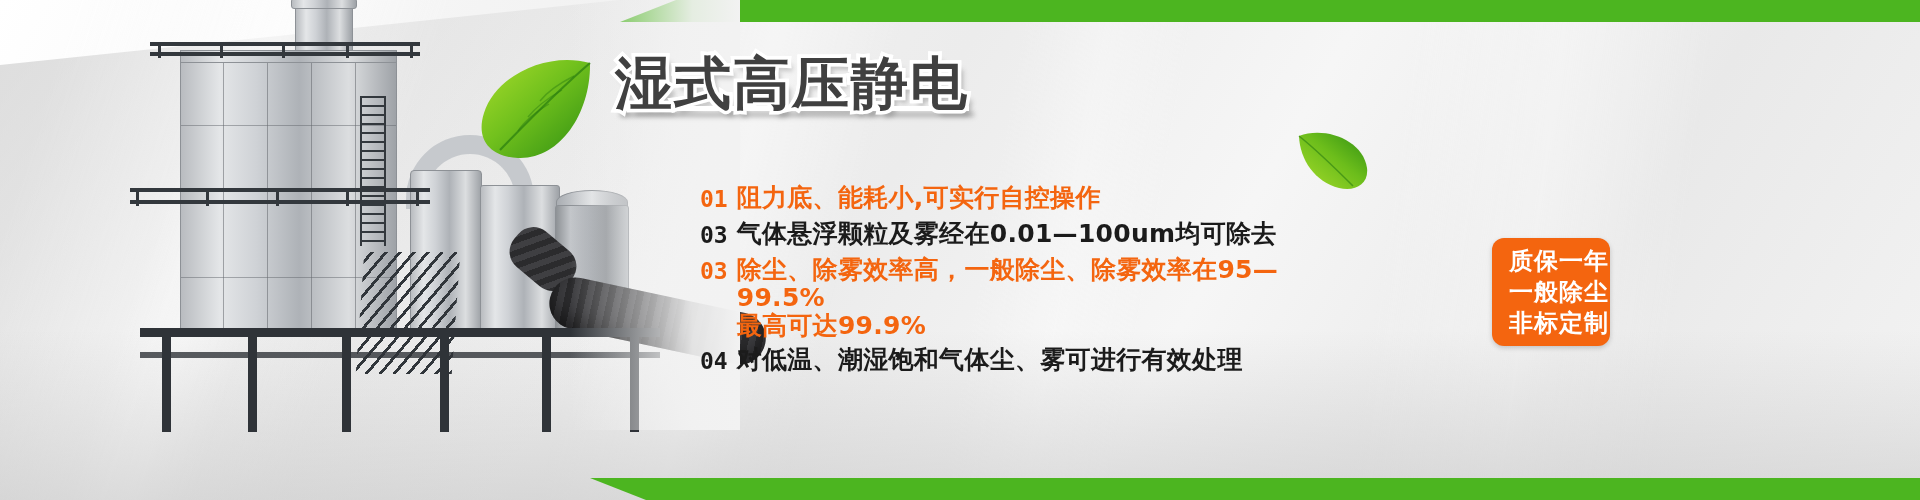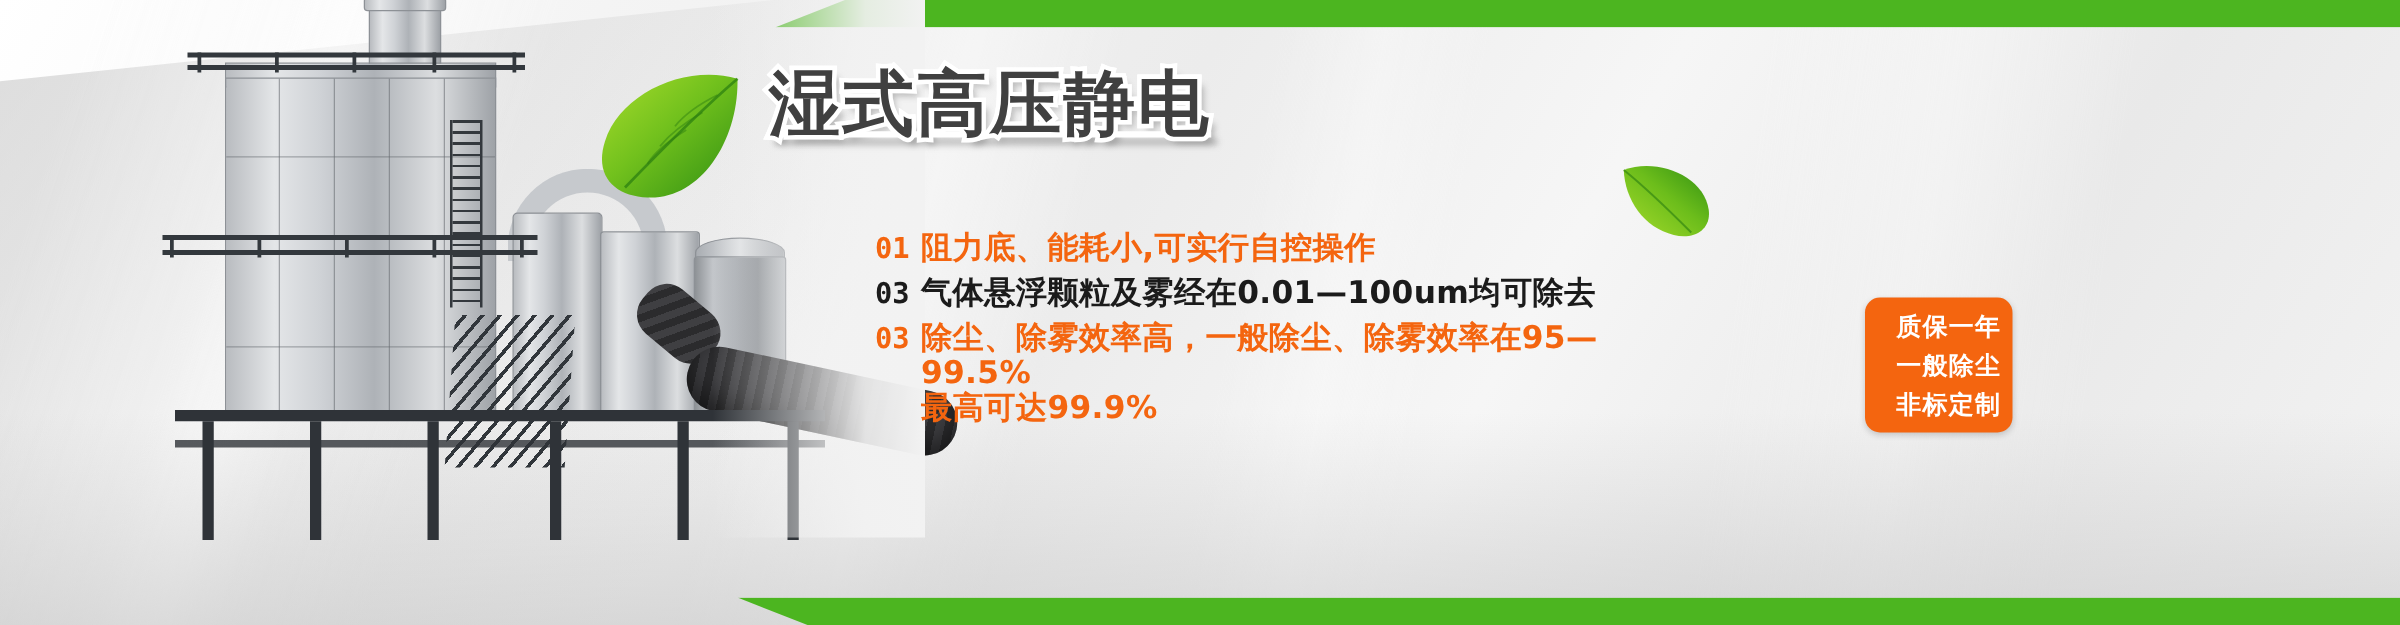--- a/index.html
+++ b/index.html
@@ -174,21 +174,21 @@
   
   #badge{
     position:absolute;left:1492px;top:238px;
     width:118px;height:108px;
     background:#f4650f;
     border-radius:12px;
     box-shadow:0 2px 5px rgba(0,0,0,.18);
     display:flex;flex-direction:column;align-items:center;justify-content:center;
   }
   #badge div{
-    color:#fff;font-size:20px;font-weight:bold;letter-spacing:1px;
+    color:#fff;font-size:24px;font-weight:bold;letter-spacing:1px;
     line-height:31px;
     font-family:"DejaVu Sans","Liberation Sans",sans-serif;
     white-space:nowrap;
     margin-left:16px;
   }
 </style>
 </head>
 <body>
 
 <div id="banner">
@@ -306,20 +306,26 @@
     </div>
 
     <div class="feat orange">
       <span class="num">03</span>
       <span class="txt">
         <span class="l1">除尘、除雾效率高，一般除尘、除雾效率在95—99.5%</span>
         <span class="l2">最高可达99.9%</span>
       </span>
     </div>
 
+    <div class="feat dark">
+      <span class="num">04</span>
+      <span class="txt">
+        <span class="l1">对低温、潮湿饱和气体尘、雾可进行有效处理</span>
+      </span>
+    </div>
 
   </div>
 
   <div id="badge">
     <div>质保一年</div>
     <div>一般除尘</div>
     <div>非标定制</div>
   </div>
 
 </div>

